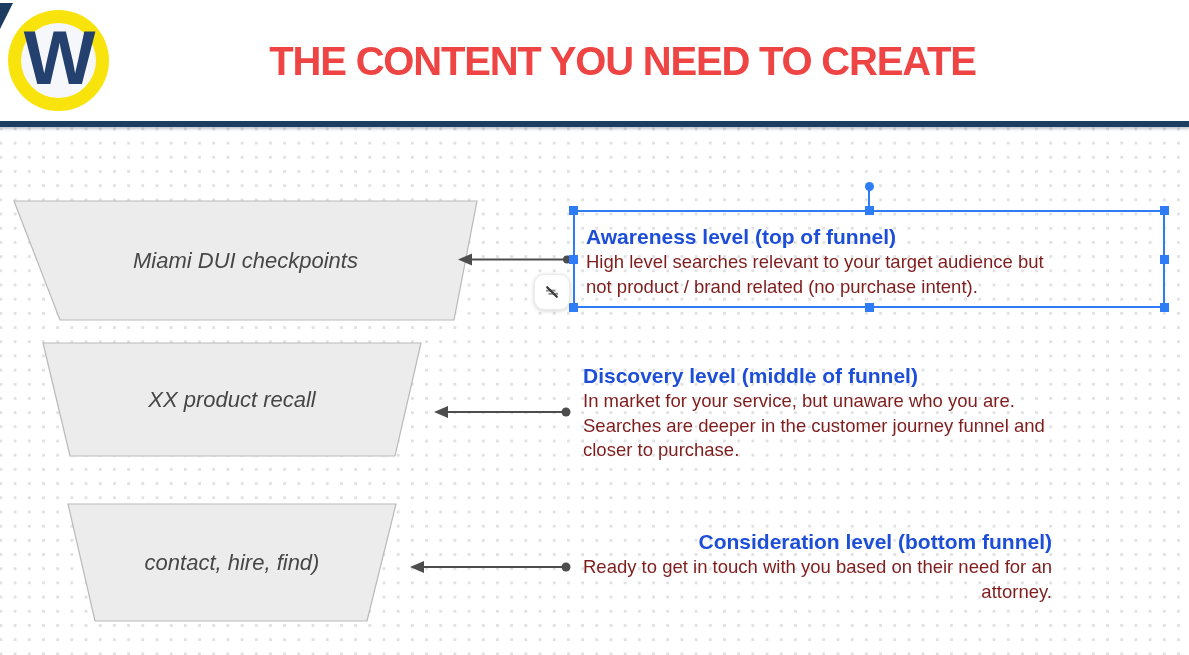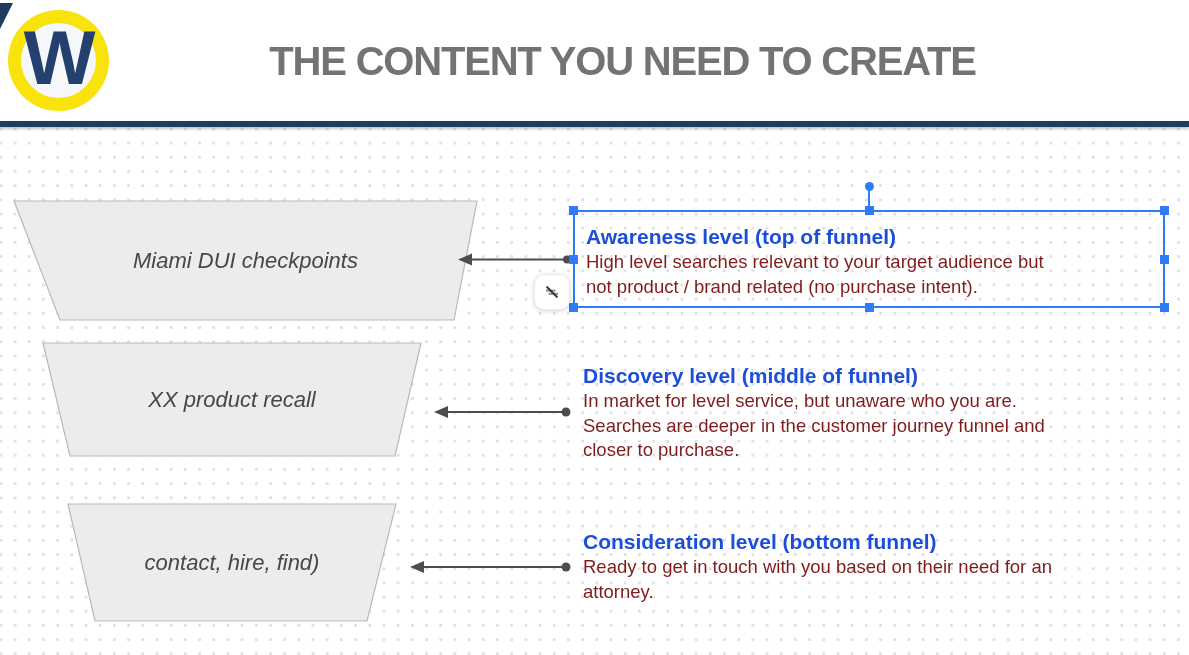--- a/index.html
+++ b/index.html
@@ -20,21 +20,21 @@
   .logo-inner { position:absolute; top:13px; left:13px; width:75px; height:75px; border-radius:50%;
           background:#f5f7fa; }
   .logo-w {
     position:absolute; top:50%; left:50%; transform:translate(-50%,-54%);
     font-size:76px; font-weight:700; color:#24406e; letter-spacing:-2px;
     font-family:"Liberation Sans", sans-serif;
   }
   .slide-title {
     position:absolute; top:38px; left:0; right:0; margin-left:56px;
     text-align:center; font-size:40px; line-height:46px; font-weight:700;
-    letter-spacing:-1.2px; color:#737373; white-space:nowrap;
+    letter-spacing:-1.2px; color:#ef4444; white-space:nowrap;
     font-family:"Liberation Sans", sans-serif;
   }
   .divider {
     position:absolute; top:121px; left:0; width:1189px; height:6px;
     background:#1d3d61; z-index:5; box-shadow:0 2px 3px rgba(80,90,100,.35);
   }
 
   
   .canvas {
     position:absolute; top:127px; left:0; width:1189px; height:528px;
@@ -170,27 +170,27 @@
     <div class="level-heading">Awareness level (top of funnel)</div>
     <div class="level-body">
       <div>High level searches relevant to your target audience but</div>
       <div>not product / brand related (no purchase intent).</div>
     </div>
   </div>
 
   <div class="level-block" style="left:583px; top:363px;">
     <div class="level-heading">Discovery level (middle of funnel)</div>
     <div class="level-body">
-      <div>In market for level service, but unaware who you are.</div>
+      <div>In market for your service, but unaware who you are.</div>
       <div>Searches are deeper in the customer journey funnel and</div>
       <div>closer to purchase.</div>
     </div>
   </div>
 
-  <div class="level-block" style="left:583px; top:529px;">
+  <div class="level-block" style="left:583px; top:529px;text-align:right;">
     <div class="level-heading">Consideration level (bottom funnel)</div>
     <div class="level-body">
       <div>Ready to get in touch with you based on their need for an</div>
       <div>attorney.</div>
     </div>
   </div>
 
 </div>
 
 </body></html>

